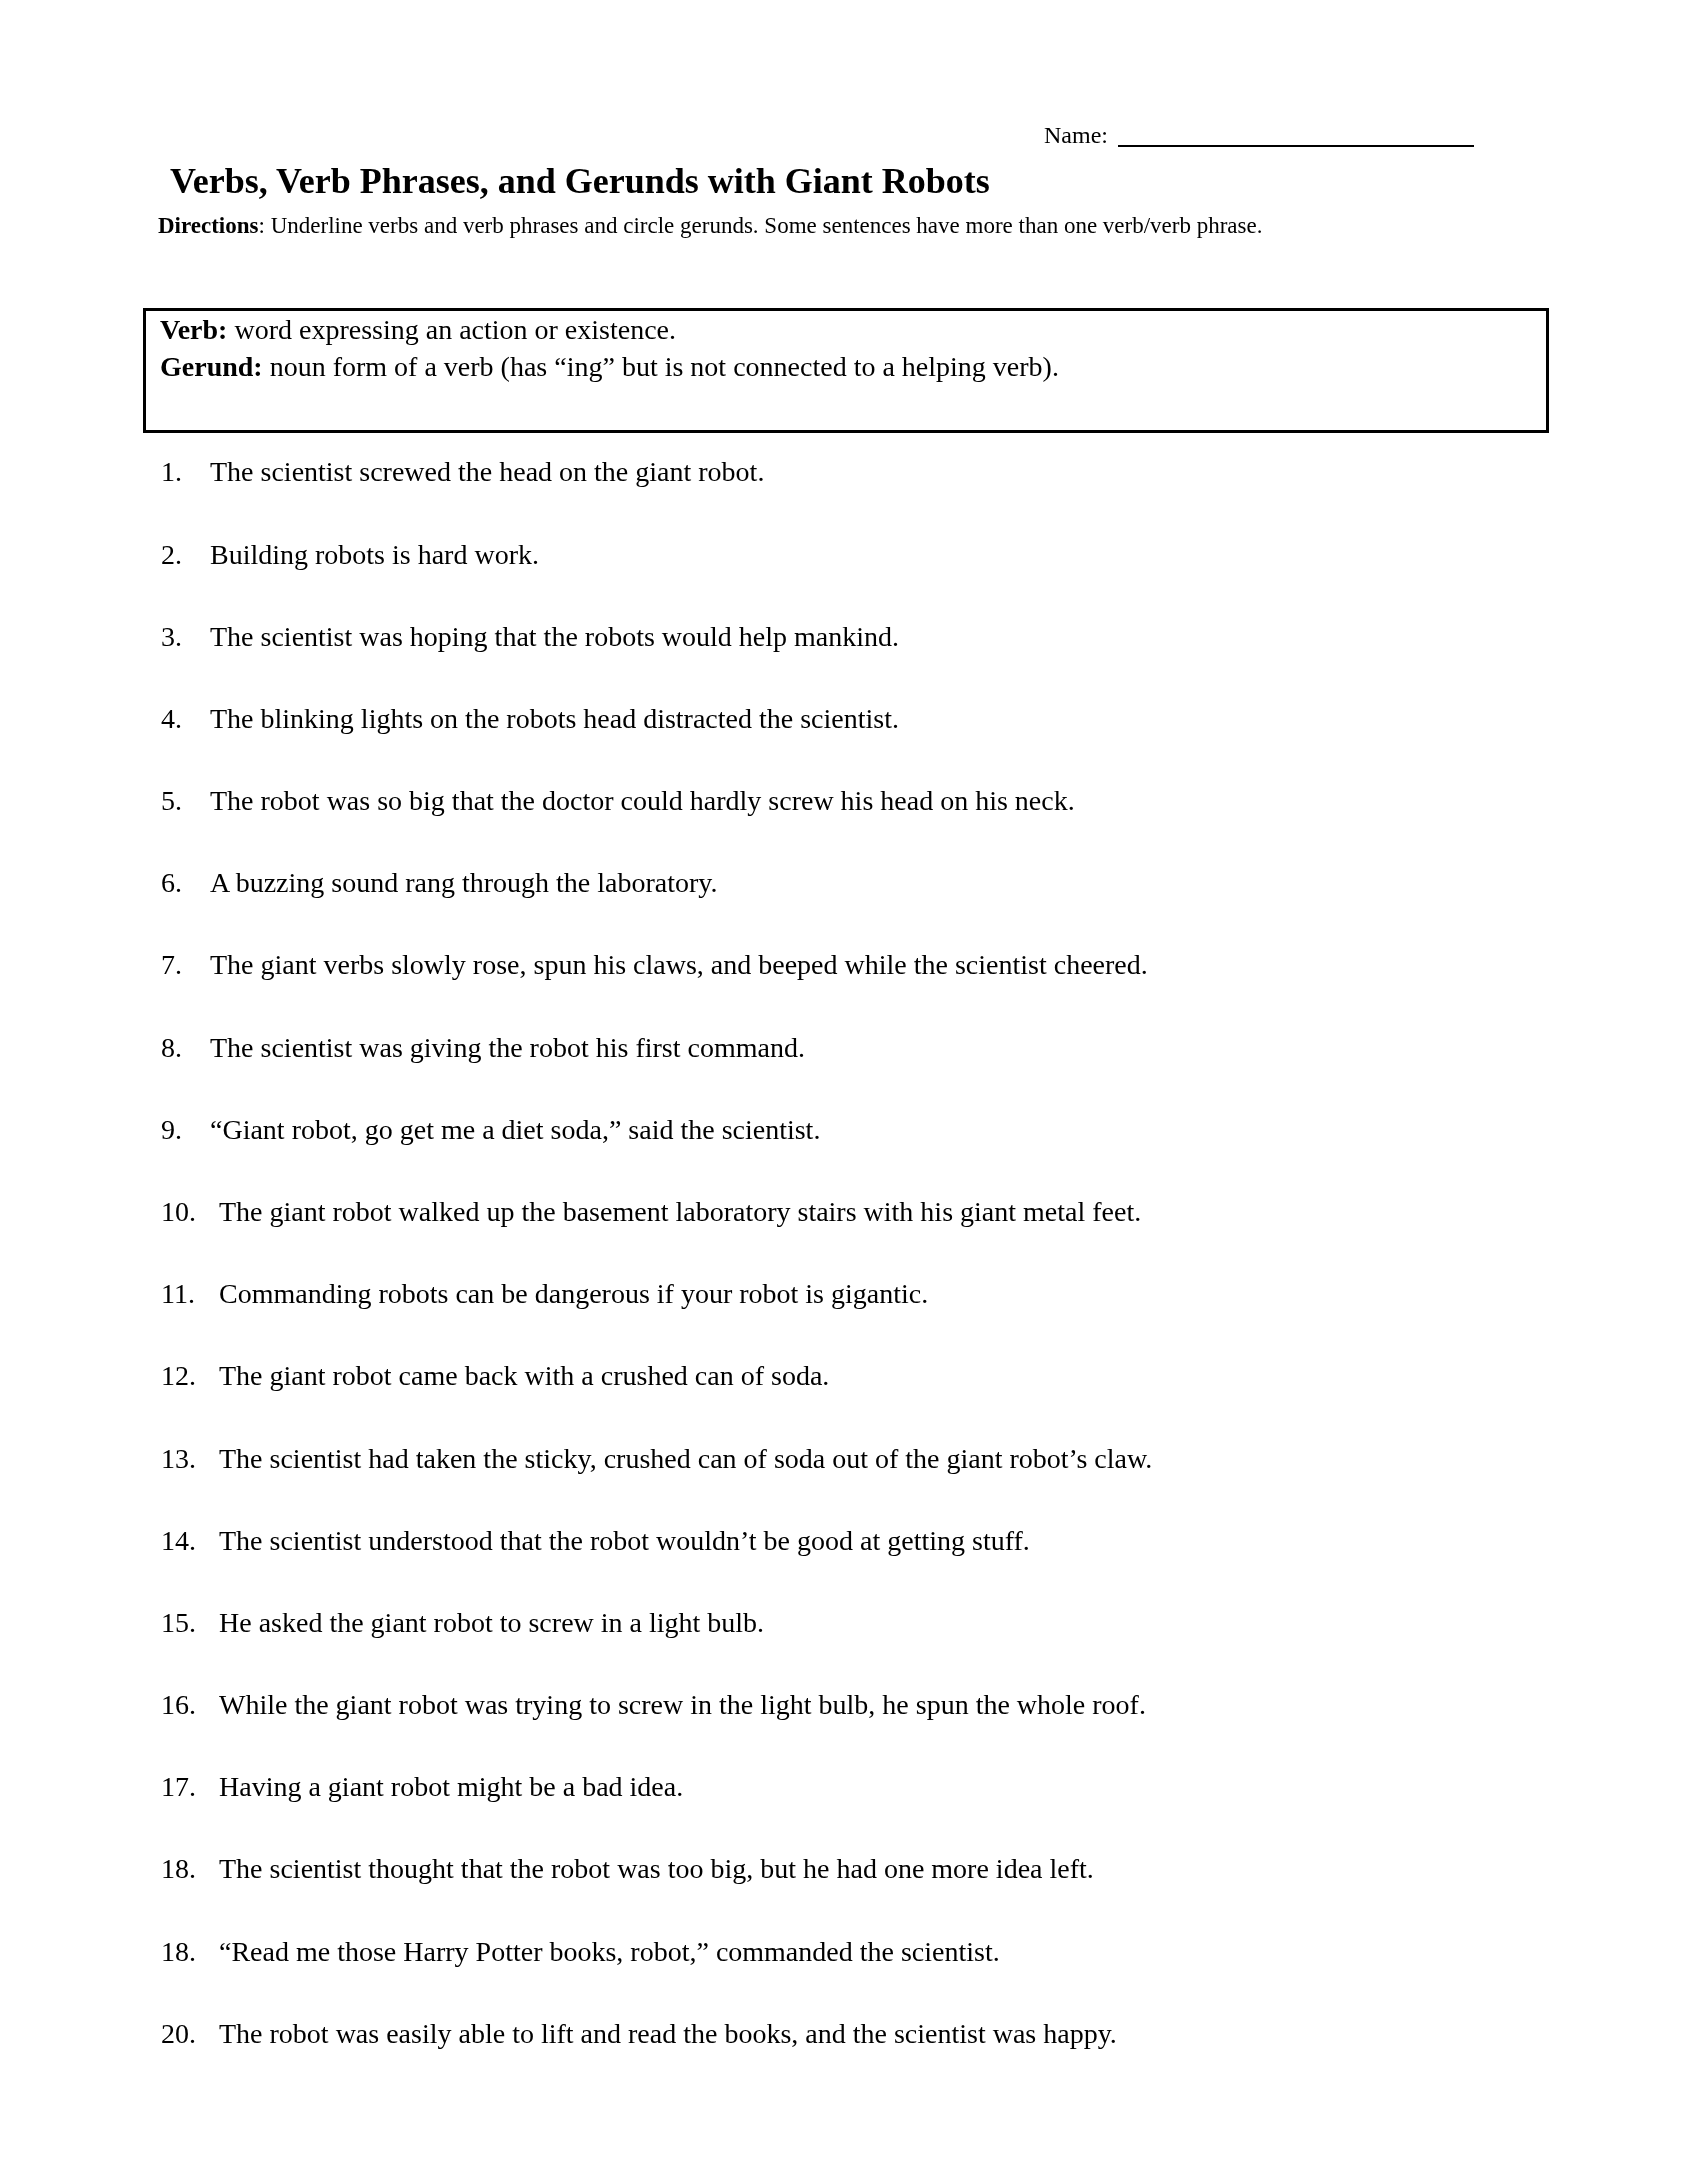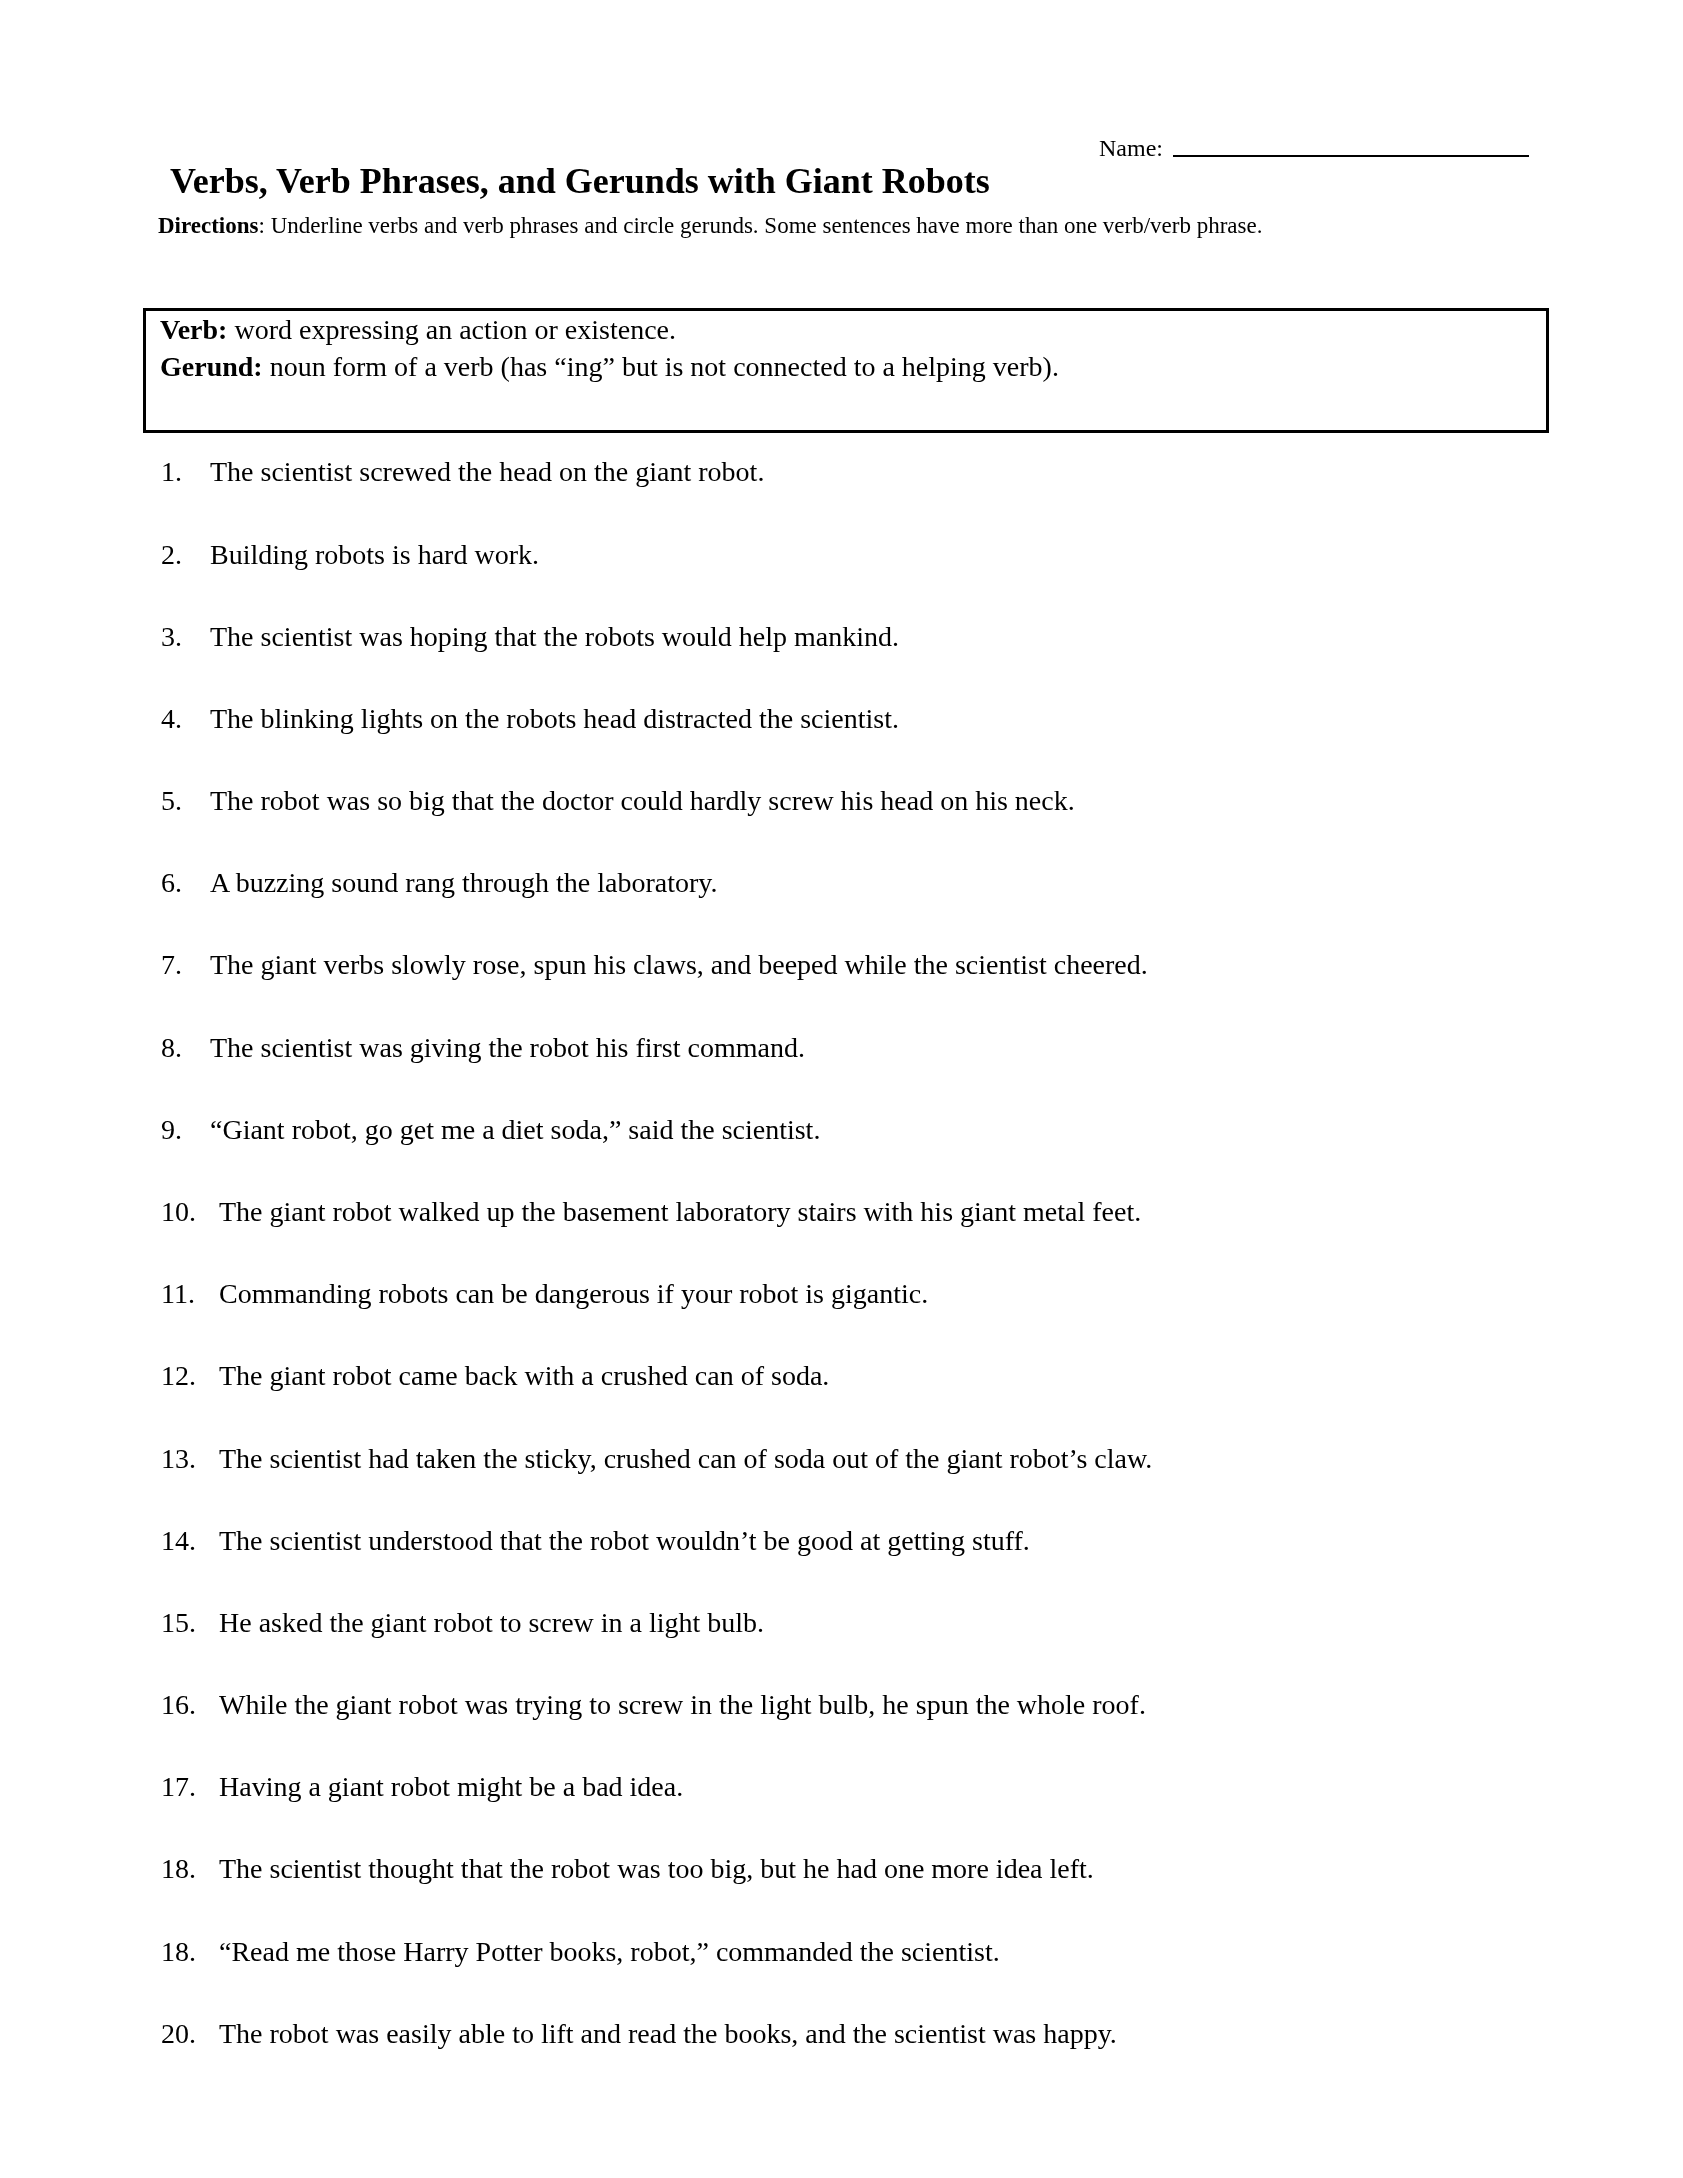--- a/index.html
+++ b/index.html
@@ -10,28 +10,27 @@
     body {
       width: 1683px;
       height: 2178px;
       position: relative;
       overflow: hidden;
       font-family: "Liberation Serif", "DejaVu Serif", serif;
       color: #000000;
     }
     .name-field {
       position: absolute;
-      left: 1099px;
+      left: 1044px;
       top: 120px;
       font-size: 24px;
       line-height: 30px;
       display: flex;
-      align-items: flex-start;
+      align-items: center;
       white-space: nowrap;
-      margin-top: 13px;
     }
     .name-line {
       display: inline-block;
       width: 356px;
       height: 22px;
       border-bottom: 2px solid #000;
       margin-left: 10px;
     }
     .title {
       position: absolute;

